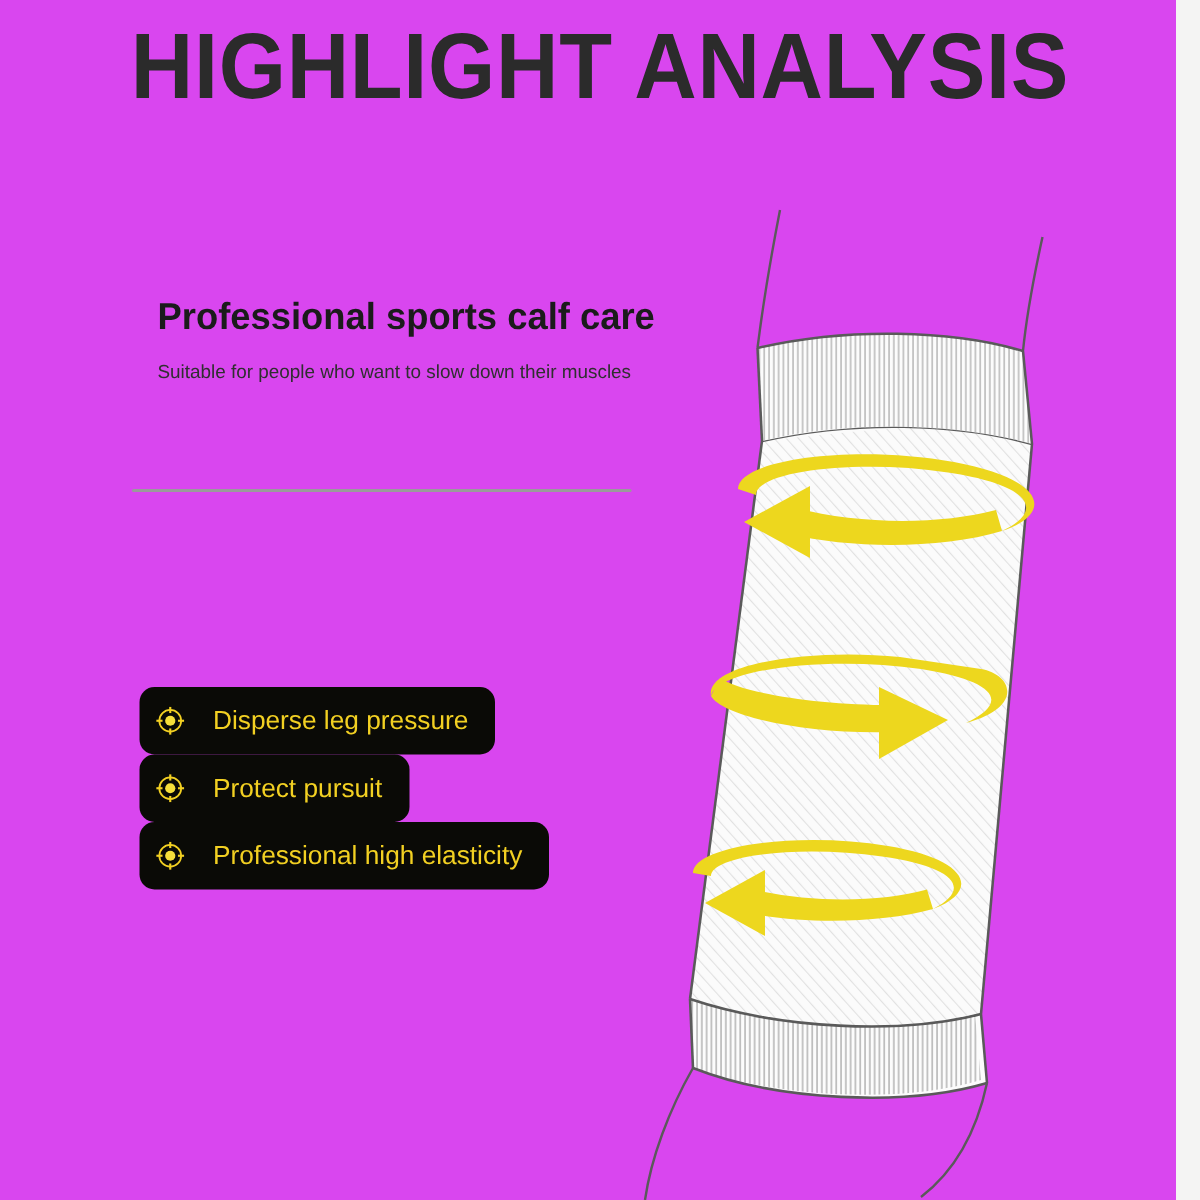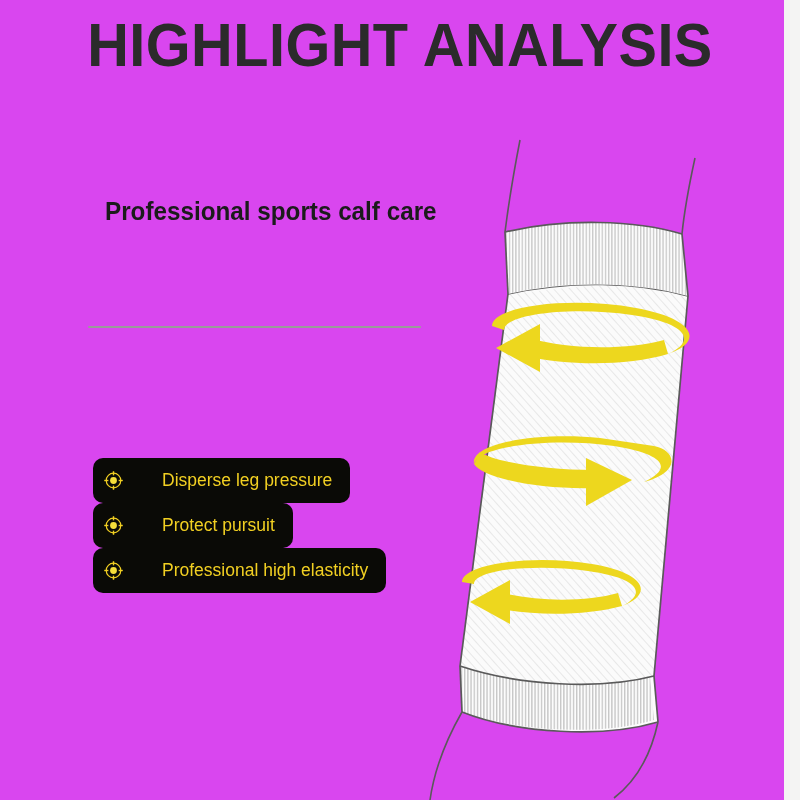--- a/index.html
+++ b/index.html
@@ -86,21 +86,20 @@
   }
   .feature-pill {
     display: inline-flex;
     align-items: center;
     background: #0a0a06;
     border-radius: 10px;
     height: 45px;
     padding: 0 18px 0 11px;
     margin-bottom: 29px;
     box-sizing: border-box;
-    gap: 20px;
   }
   .feature-pill:last-child { margin-bottom: 0; }
   .pill-row { display: block; }
   .crosshair-icon {
     flex: 0 0 auto;
     width: 19px;
     height: 19px;
     margin-right: 19px;
     display: block;
   }
@@ -123,20 +122,21 @@
 </style>
 </head>
 <body>
 
 <div id="poster">
 
   <div class="poster-title">HIGHLIGHT ANALYSIS</div>
 
   <div class="copy-block">
     <p class="copy-heading">Professional sports calf care</p>
+    <p class="copy-line">Suitable for people who want to slow down their muscles</p>
   </div>
   <div class="copy-rule"></div>
 
   <div class="feature-list">
 
     <div class="pill-row">
       <div class="feature-pill">
         <svg class="crosshair-icon" viewBox="0 0 24 24">
           <circle cx="12" cy="12" r="9.2" fill="none" stroke="#f2d022" stroke-width="1.5"></circle>
           <circle cx="12" cy="12" r="4.3" fill="#f5de3a"></circle>

